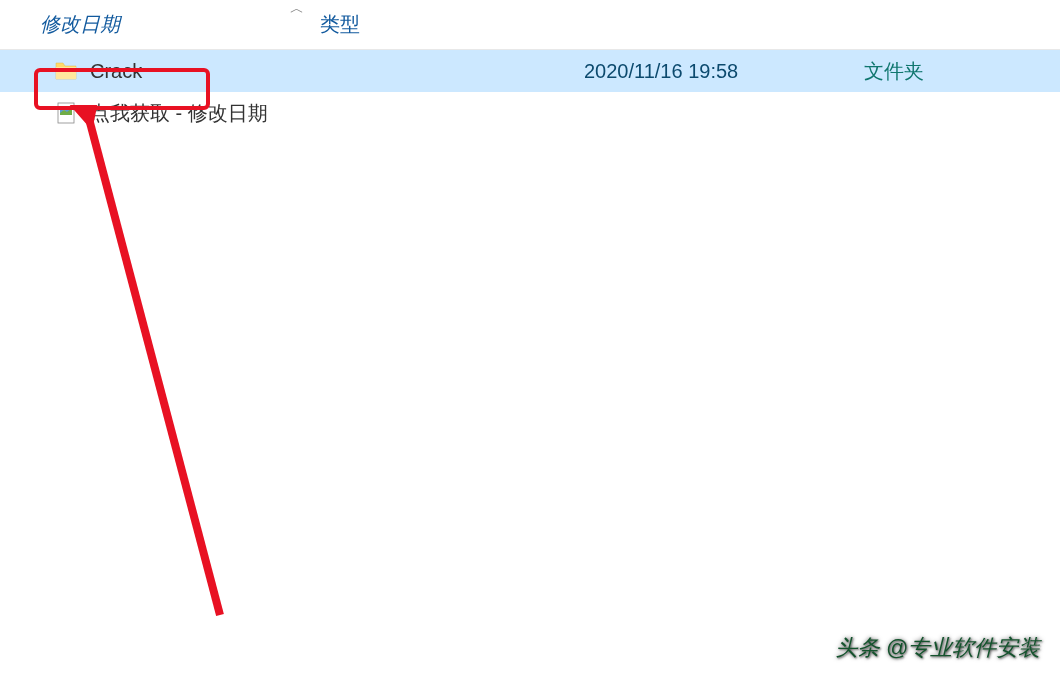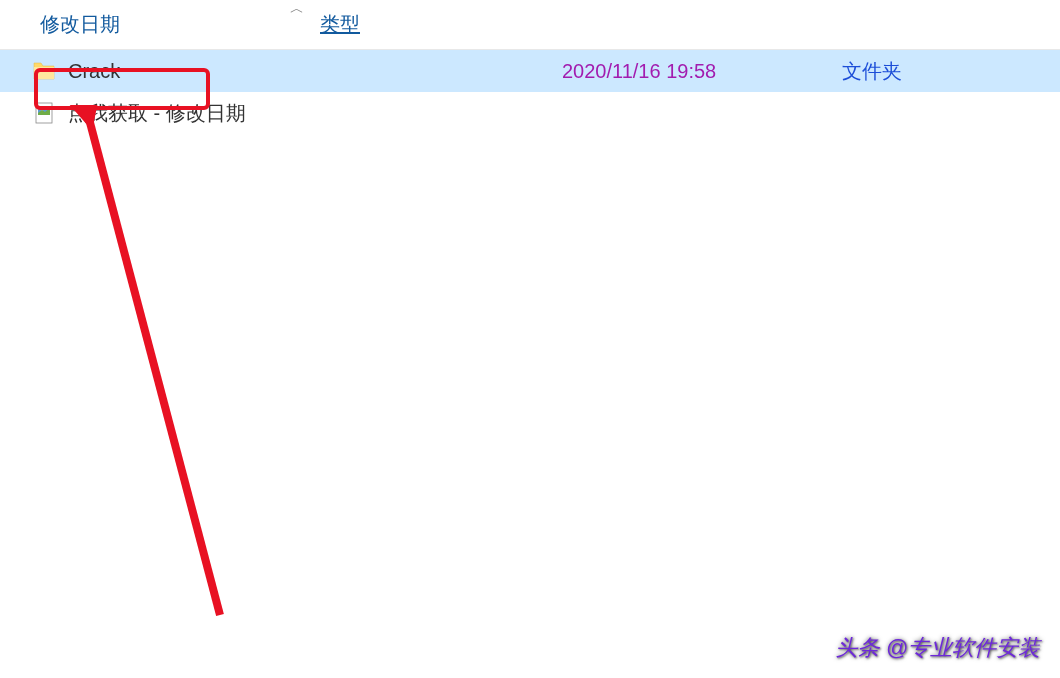--- a/index.html
+++ b/index.html
@@ -29,56 +29,56 @@
       border-bottom: 1px solid #e8e8e8;
       padding-left: 40px;
       position: relative;
     }
     .col-name {
       width: 530px;
       padding-left: 14px;
     }
     .col-date {
       width: 280px;
+      font-style: italic;
     }
     .col-type {
       flex: 1;
-      text-decoration: underline;
     }
     .sort-indicator {
       position: absolute;
       left: 290px;
       top: 0px;
       color: #888;
       font-size: 14px;
     }
     .file-row {
       display: flex;
       height: 42px;
       align-items: center;
-      padding-left: 32px;
+      padding-left: 54px;
       color: #333;
     }
     .file-row.selected {
       background: #cce8ff;
     }
     .file-row .name-cell {
       width: 530px;
       display: flex;
       align-items: center;
       gap: 12px;
       padding-left: 0;
     }
     .file-row .date-cell {
       width: 280px;
-      color: #a21caf;
+      color: #0c4a6e;
     }
     .file-row .type-cell {
       flex: 1;
-      color: #1d4ed8;
+      color: #0f766e;
     }
     .icon {
       width: 24px;
       height: 24px;
       display: inline-flex;
       align-items: center;
       justify-content: center;
       flex-shrink: 0;
     }
     .highlight-box {
@@ -96,21 +96,21 @@
       position: absolute;
       left: 60px;
       top: 105px;
       pointer-events: none;
       z-index: 9;
     }
     .watermark {
       position: absolute;
       right: 20px;
       bottom: 15px;
-      color: #6d28d9;
+      color: #14532d;
       font-size: 22px;
       font-style: italic;
       font-weight: 500;
       text-shadow: 0 0 4px rgba(0,0,0,0.6), 1px 1px 2px rgba(0,0,0,0.5);
       z-index: 20;
     }
   </style>
 </head>
 <body>
 

